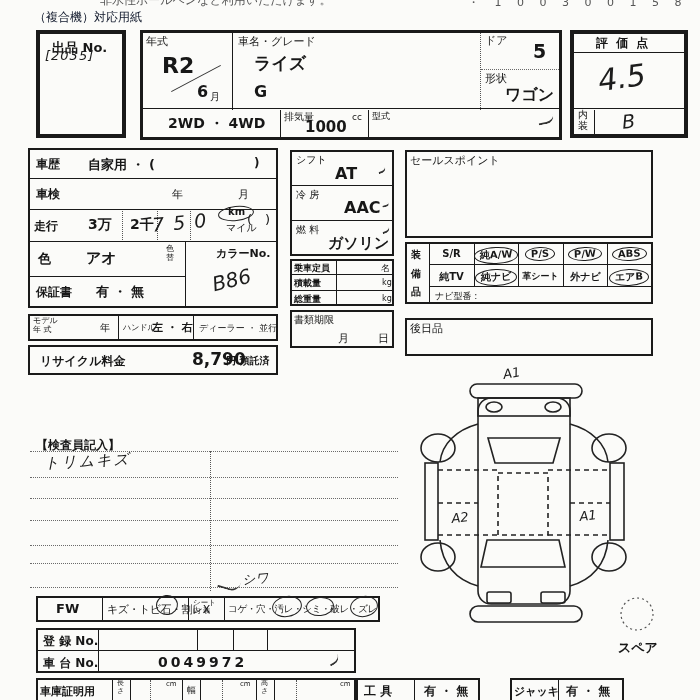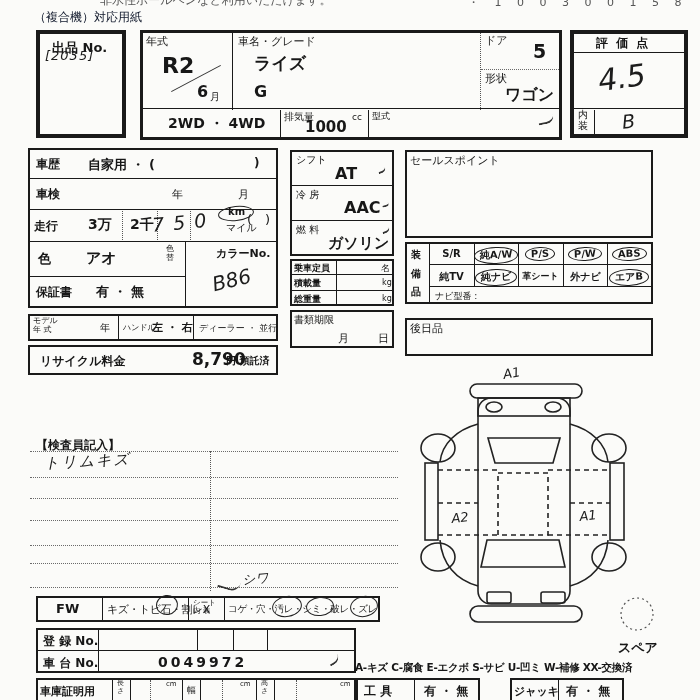--- a/index.html
+++ b/index.html
@@ -243,21 +243,20 @@
   <div class="abs bold" style="left:40px;top:684px;font-size:11px;">車庫証明用</div>
   <div class="abs twoline" style="left:117px;top:680px;font-size:7px;">長
 さ</div>
   <div class="abs" style="left:166px;top:680px;font-size:7px;">cm</div>
   <div class="abs" style="left:187px;top:684px;font-size:9px;">幅</div>
   <div class="abs" style="left:240px;top:680px;font-size:7px;">cm</div>
   <div class="abs twoline" style="left:261px;top:680px;font-size:7px;">高
 さ</div>
   <div class="abs" style="left:340px;top:680px;font-size:7px;">cm</div>
 
-  <div class="abs bold" style="left:355px;top:661px;font-size:10.5px;letter-spacing:-0.3px;">A-キズ C-腐食 E-エクボ S-サビ U-凹ミ W-補修 XX-交換済</div>
   <div class="box" style="left:356px;top:678px;width:124px;height:26px;"></div>
   <div class="vline" style="left:414px;top:680px;height:22px;"></div>
   <div class="abs bold" style="left:364px;top:683px;font-size:12px;">工 具</div>
   <div class="abs bold" style="left:424px;top:683px;font-size:12px;">有 ・ 無</div>
   <div class="box" style="left:510px;top:678px;width:114px;height:26px;"></div>
   <div class="vline" style="left:558px;top:680px;height:22px;"></div>
   <div class="abs bold" style="left:514px;top:684px;font-size:11px;">ジャッキ</div>
   <div class="abs bold" style="left:566px;top:683px;font-size:12px;">有 ・ 無</div>
   <div class="abs bold" style="left:618px;top:639px;font-size:13px;">スペア</div>
 

